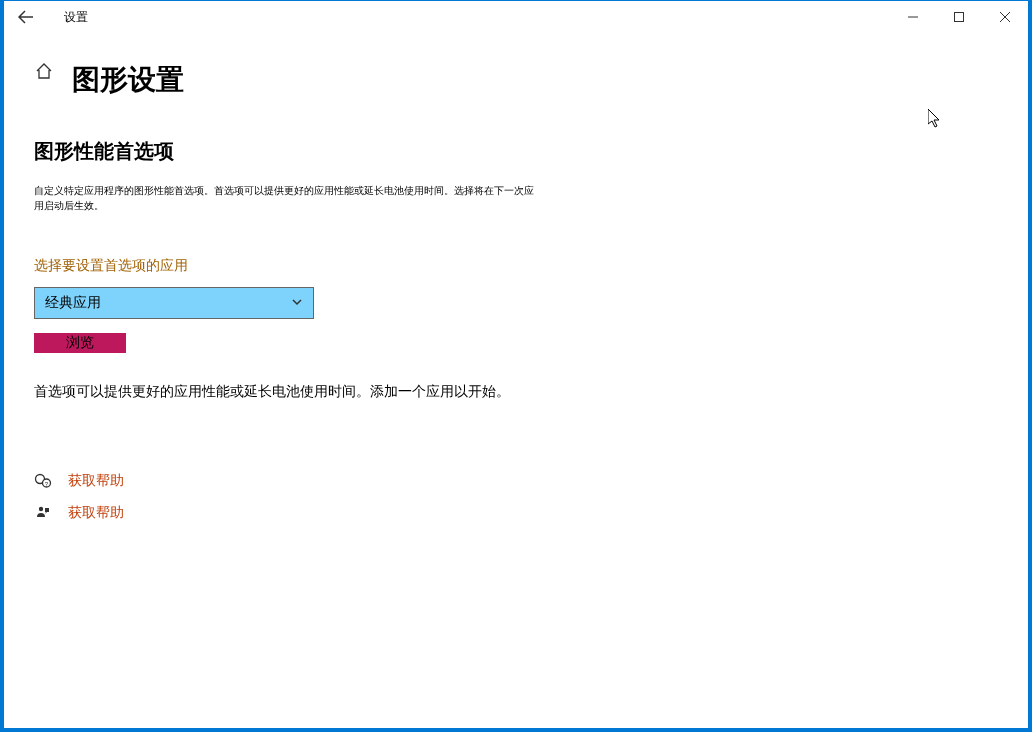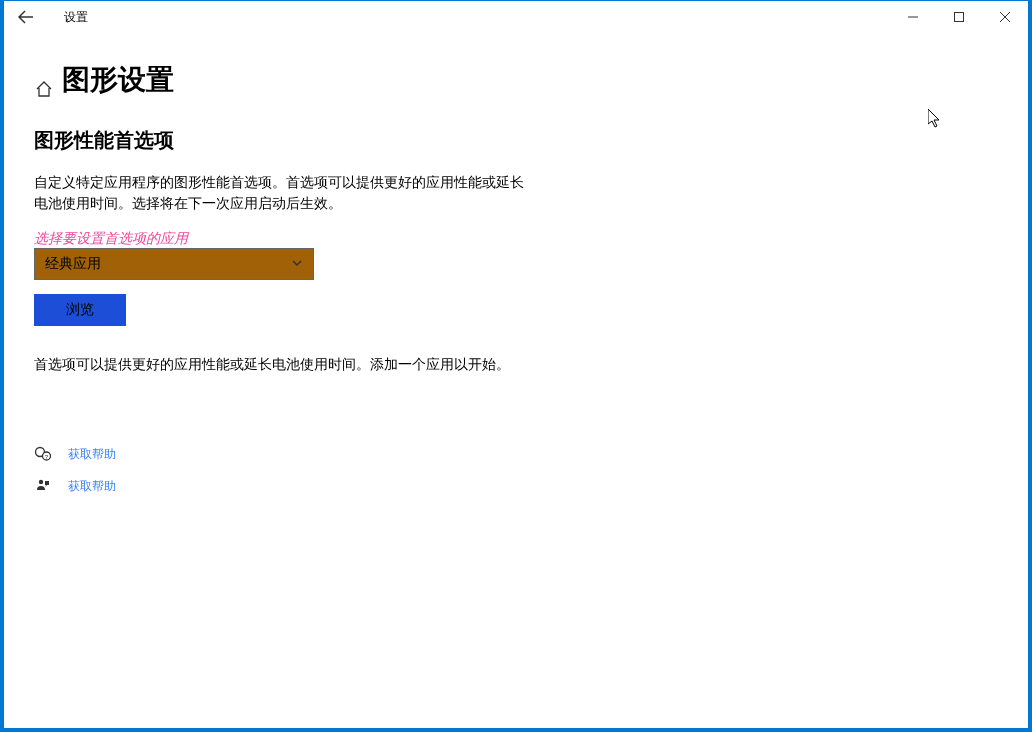--- a/index.html
+++ b/index.html
@@ -66,23 +66,23 @@
       height: 10px;
       stroke: #333;
       stroke-width: 1;
       fill: none;
     }
     .content {
       padding: 20px 30px;
     }
     .page-header {
       display: flex;
-      align-items: flex-end;
-      gap: 8px;
-      margin-bottom: 28px;
+      align-items: flex-start;
+      gap: 18px;
+      margin-bottom: 39px;
       margin-top: 8px;
     }
     .home-icon {
       width: 20px;
       height: 20px;
     }
     .home-icon svg {
       width: 100%;
       height: 100%;
       stroke: #333;
@@ -95,58 +95,58 @@
       color: #000;
     }
     .section-title {
       font-size: 20px;
       font-weight: 600;
       color: #000;
       margin-bottom: 18px;
       margin-top: 10px;
     }
     .section-desc {
-      font-size: 14px;
+      font-size: 10px;
       color: #000;
       max-width: 500px;
       line-height: 1.5;
-      margin-bottom: 16px;
+      margin-bottom: 44px;
     }
     .field-label {
       font-size: 14px;
-      color: #ec4899;
-      font-style: italic;
+      color: #a16207;
+      margin-bottom: 12px;
     }
     .dropdown {
       width: 280px;
       height: 32px;
       border: 1px solid #666;
-      background: #a16207;
+      background: #7dd3fc;
       display: flex;
       align-items: center;
       justify-content: space-between;
       padding: 0 10px;
       cursor: pointer;
       margin-bottom: 14px;
     }
     .dropdown-value {
       font-size: 14px;
       color: #000;
     }
     .chevron-icon svg {
       width: 12px;
       height: 12px;
       stroke: #333;
       stroke-width: 1.5;
       fill: none;
     }
     .browse-btn {
       width: 92px;
-      height: 32px;
-      background: #1d4ed8;
+      height: 20px;
+      background: #be185d;
       border: none;
       font-size: 14px;
       color: #000;
       cursor: pointer;
       margin-bottom: 28px;
     }
     .empty-text {
       font-size: 14px;
       color: #000;
       max-width: 500px;
@@ -164,22 +164,22 @@
       height: 18px;
       display: flex;
       align-items: center;
       justify-content: center;
     }
     .link-icon svg {
       width: 100%;
       height: 100%;
     }
     .link-text {
-      font-size: 12px;
-      color: #3b82f6;
+      font-size: 14px;
+      color: #c2410c;
       cursor: pointer;
     }
     .cursor {
       position: absolute;
       left: 924px;
       top: 108px;
       width: 16px;
       height: 22px;
       pointer-events: none;
     }

